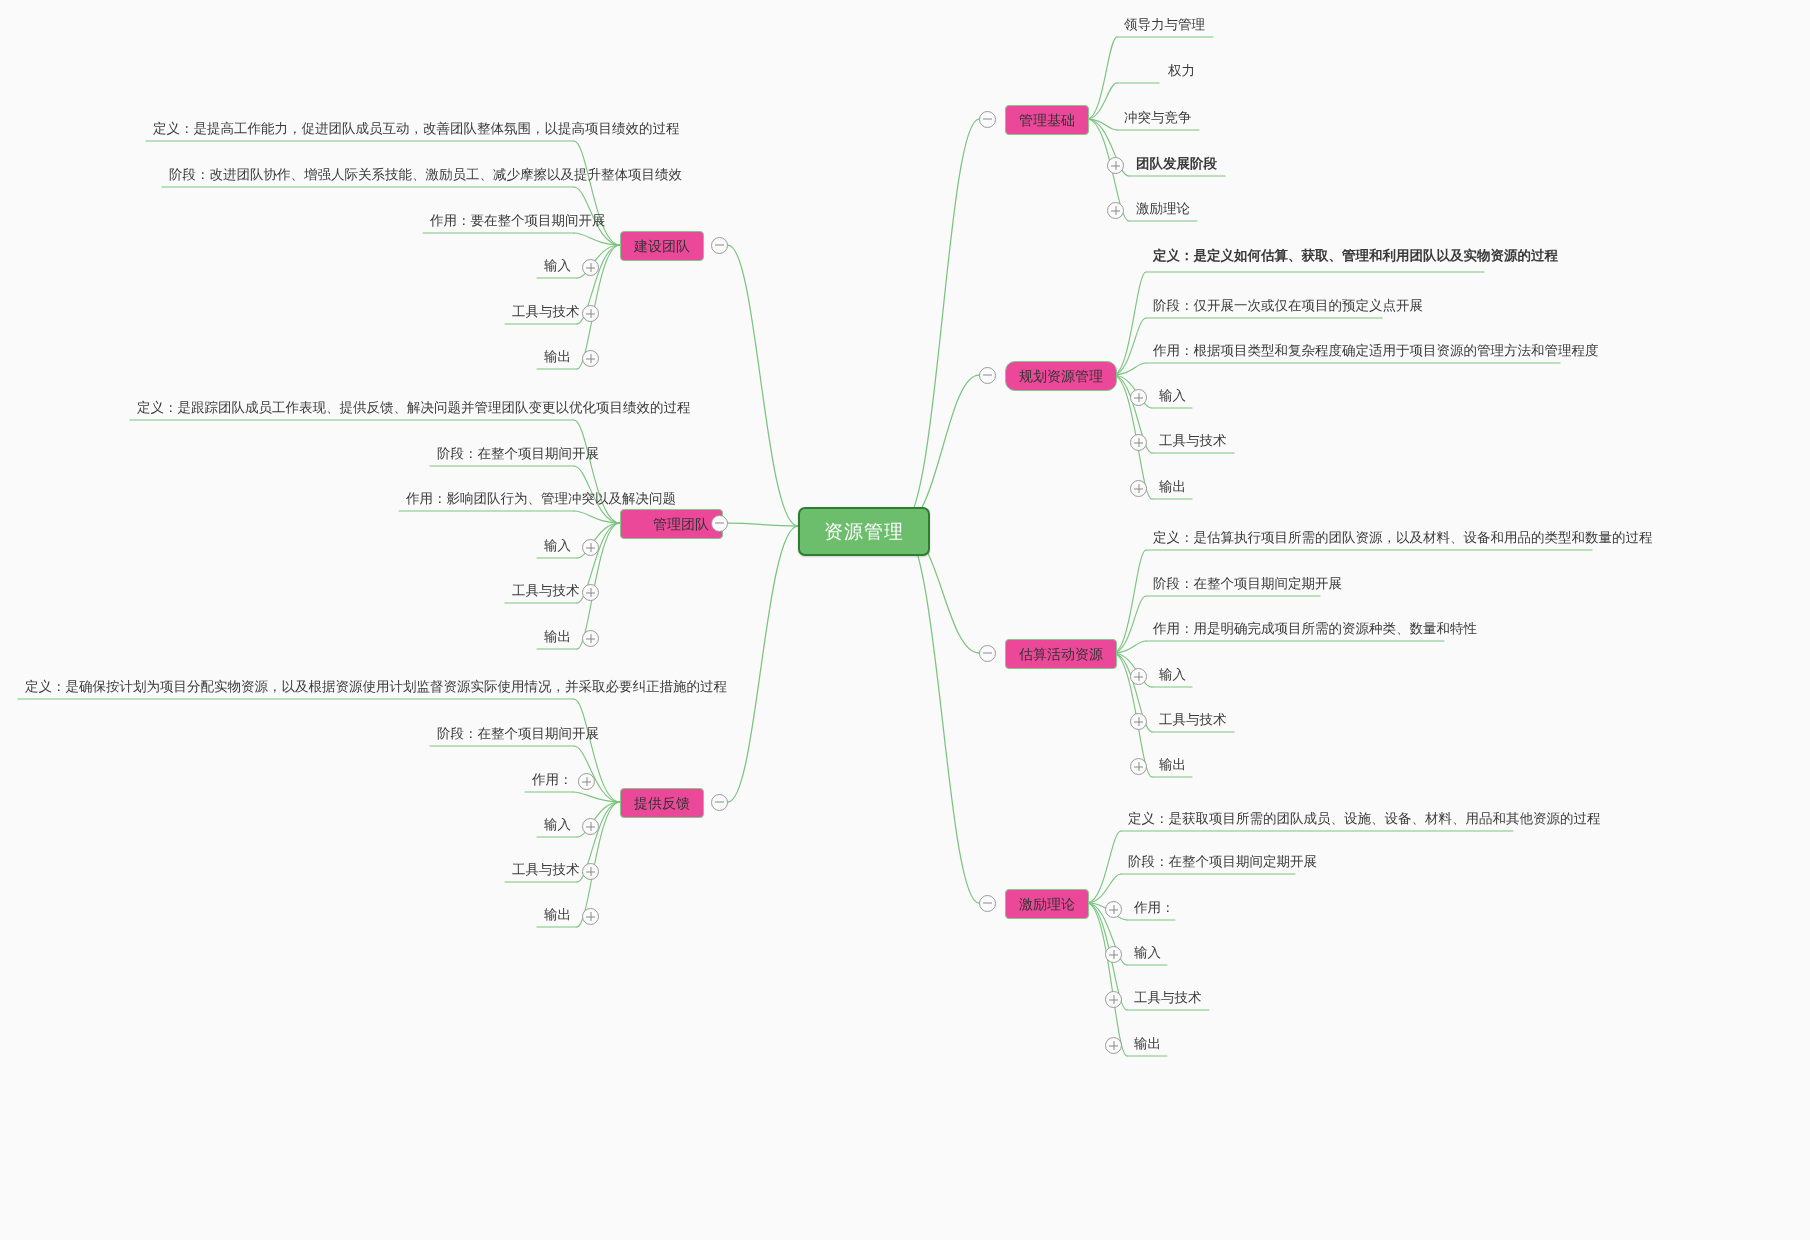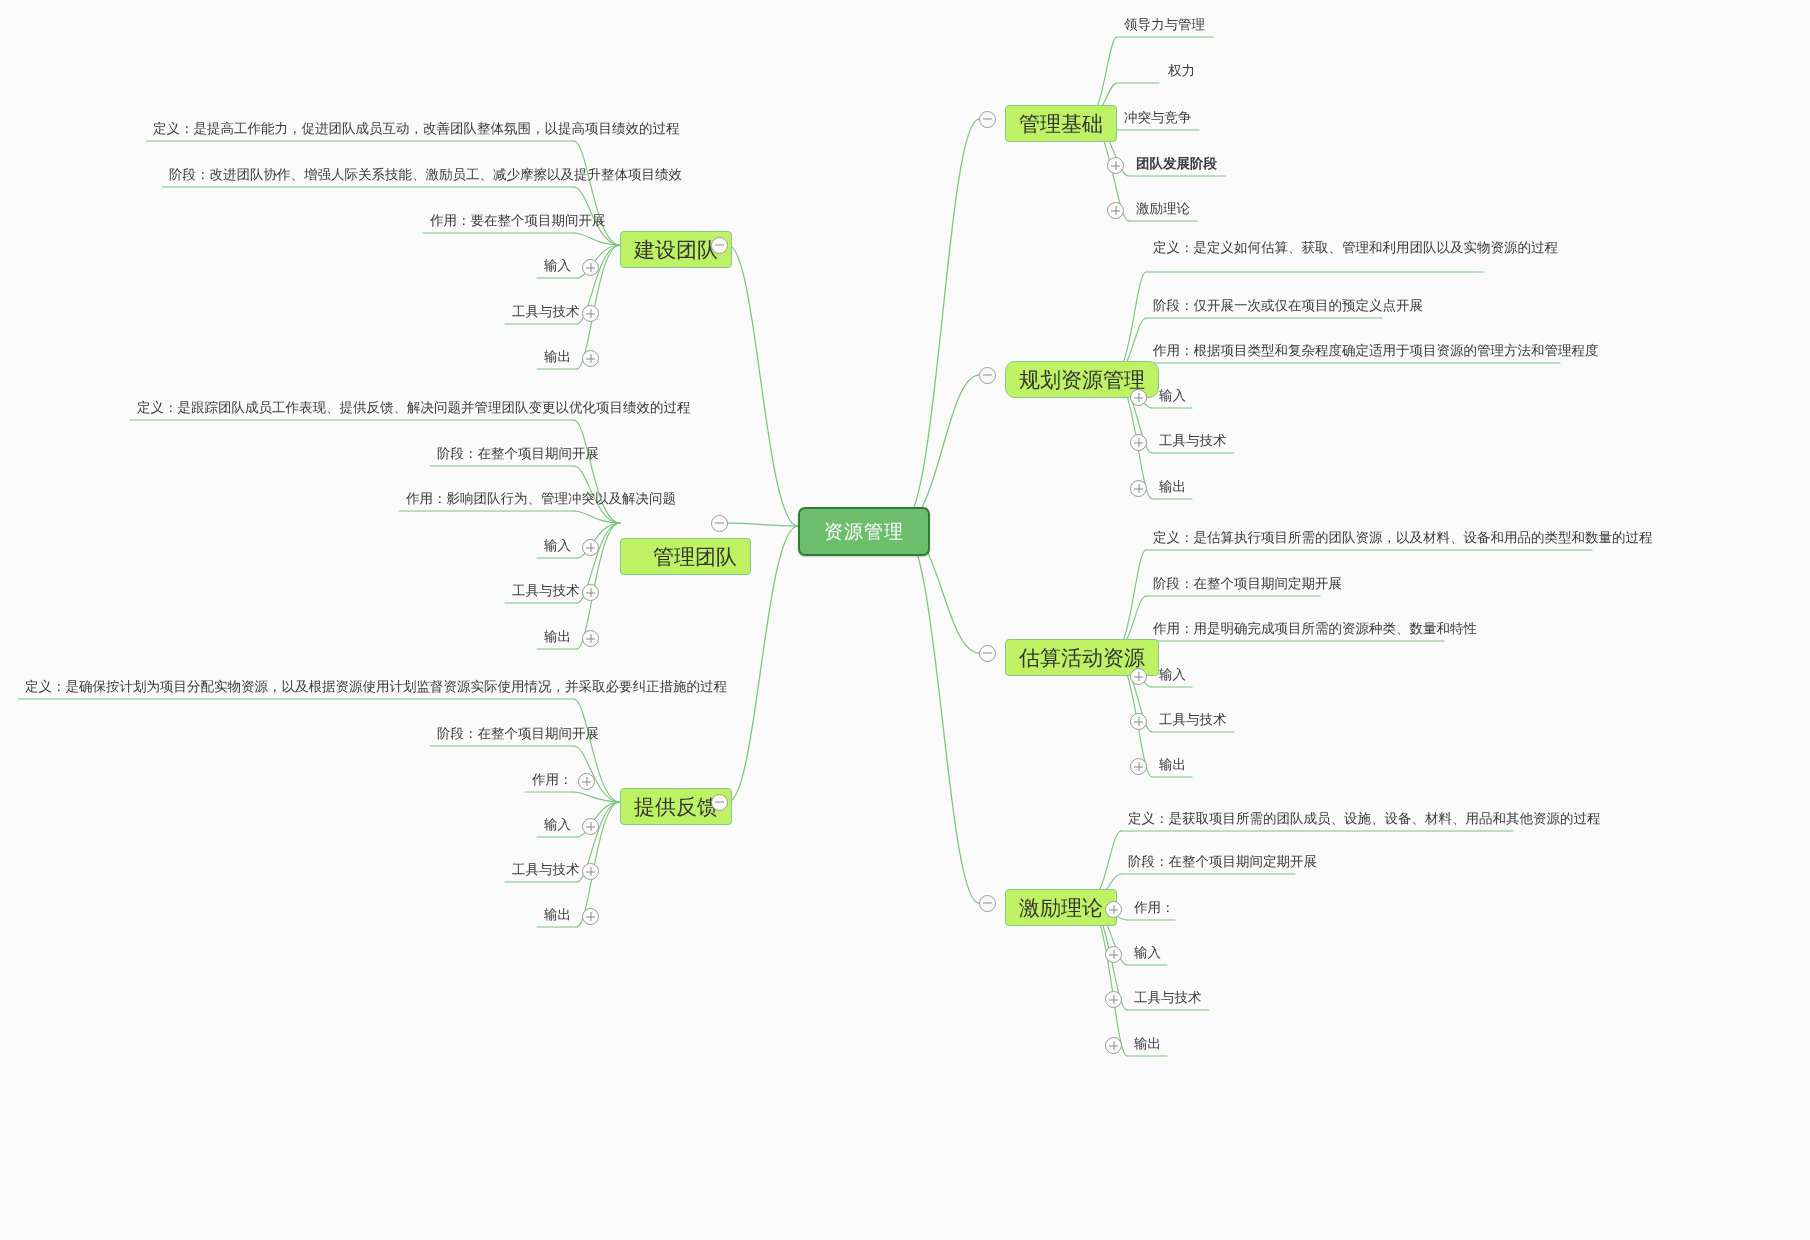--- a/index.html
+++ b/index.html
@@ -32,25 +32,25 @@
     background: #6cbd6c;
     border: 2px solid #2f7d32;
     border-radius: 7px;
     color: #ffffff;
     font-size: 19px;
     padding: 13px 24px;
     letter-spacing: 1px;
     box-shadow: 0 1px 2px rgba(0,0,0,.18);
   }
   .branch-node {
-    background: #bef264;
+    background: #ec4899;
     border: 1px solid #84c98a;
     border-radius: 4px;
     color: #333333;
-    font-size: 21px;
+    font-size: 14px;
     padding: 7px 13px;
   }
   .leaf-node {
     color: #3a3a3a;
     font-size: 13.5px;
     padding: 2px 3px 5px 3px;
     background: transparent;
   }
   
   .toggle {
@@ -184,21 +184,21 @@
       <div class="toggle" style="left: 979px; top: 110.5px;"></div>
       <div class="node leaf-node" style="left: 1121px; top: 16px;"><span>领导力与管理</span></div>
       <div class="node leaf-node" style="left: 1121px; top: 62px; margin-left: 44px;"><span>权力</span></div>
       <div class="node leaf-node" style="left: 1121px; top: 109px;"><span>冲突与竞争</span></div>
       <div class="node leaf-node" style="left: 1133px; top: 155px; font-weight: bold;"><span>团队发展阶段</span></div>
       <div class="toggle plus" style="left: 1107px; top: 157px;"></div>
       <div class="node leaf-node" style="left: 1133px; top: 200px;"><span>激励理论</span></div>
       <div class="toggle plus" style="left: 1107px; top: 202px;"></div>
       <div class="node branch-node" style="left: 1005px; top: 361px; border-radius: 10px;"><span>规划资源管理</span></div>
       <div class="toggle" style="left: 979px; top: 366.5px;"></div>
-      <div class="node leaf-node" style="left: 1150px; top: 239px;"><span>定义：是定义如何估算、获取、管理和利用团队以及实物资源的过程</span></div>
+      <div class="node leaf-node" style="left: 1150px; top: 247px; font-weight: bold;"><span>定义：是定义如何估算、获取、管理和利用团队以及实物资源的过程</span></div>
       <div class="node leaf-node" style="left: 1150px; top: 297px;"><span>阶段：仅开展一次或仅在项目的预定义点开展</span></div>
       <div class="node leaf-node" style="left: 1150px; top: 342px;"><span>作用：根据项目类型和复杂程度确定适用于项目资源的管理方法和管理程度</span></div>
       <div class="node leaf-node" style="left: 1156px; top: 387px;"><span>输入</span></div>
       <div class="toggle plus" style="left: 1130px; top: 389px;"></div>
       <div class="node leaf-node" style="left: 1156px; top: 432px;"><span>工具与技术</span></div>
       <div class="toggle plus" style="left: 1130px; top: 434px;"></div>
       <div class="node leaf-node" style="left: 1156px; top: 478px;"><span>输出</span></div>
       <div class="toggle plus" style="left: 1130px; top: 480px;"></div>
       <div class="node branch-node" style="left: 1005px; top: 639px;"><span>估算活动资源</span></div>
       <div class="toggle" style="left: 979px; top: 644.5px;"></div>
@@ -227,21 +227,21 @@
       <div class="toggle" style="left: 711px; top: 236.5px;"></div>
       <div class="node leaf-node" style="left: 150px; top: 120px;"><span>定义：是提高工作能力，促进团队成员互动，改善团队整体氛围，以提高项目绩效的过程</span></div>
       <div class="node leaf-node" style="left: 166px; top: 166px;"><span>阶段：改进团队协作、增强人际关系技能、激励员工、减少摩擦以及提升整体项目绩效</span></div>
       <div class="node leaf-node" style="left: 427px; top: 212px;"><span>作用：要在整个项目期间开展</span></div>
       <div class="node leaf-node" style="left: 541px; top: 257px;"><span>输入</span></div>
       <div class="toggle plus" style="left: 582px; top: 259px;"></div>
       <div class="node leaf-node" style="left: 509px; top: 303px;"><span>工具与技术</span></div>
       <div class="toggle plus" style="left: 582px; top: 305px;"></div>
       <div class="node leaf-node" style="left: 541px; top: 348px;"><span>输出</span></div>
       <div class="toggle plus" style="left: 582px; top: 350px;"></div>
-      <div class="node branch-node" style="left: 620px; top: 538px; padding-left: 32px;"><span>管理团队</span></div>
+      <div class="node branch-node" style="left: 620px; top: 509px; padding-left: 32px;"><span>管理团队</span></div>
       <div class="toggle" style="left: 711px; top: 514.5px;"></div>
       <div class="node leaf-node" style="left: 134px; top: 399px;"><span>定义：是跟踪团队成员工作表现、提供反馈、解决问题并管理团队变更以优化项目绩效的过程</span></div>
       <div class="node leaf-node" style="left: 434px; top: 445px;"><span>阶段：在整个项目期间开展</span></div>
       <div class="node leaf-node" style="left: 403px; top: 490px;"><span>作用：影响团队行为、管理冲突以及解决问题</span></div>
       <div class="node leaf-node" style="left: 541px; top: 537px;"><span>输入</span></div>
       <div class="toggle plus" style="left: 582px; top: 539px;"></div>
       <div class="node leaf-node" style="left: 509px; top: 582px;"><span>工具与技术</span></div>
       <div class="toggle plus" style="left: 582px; top: 584px;"></div>
       <div class="node leaf-node" style="left: 541px; top: 628px;"><span>输出</span></div>
       <div class="toggle plus" style="left: 582px; top: 630px;"></div>

